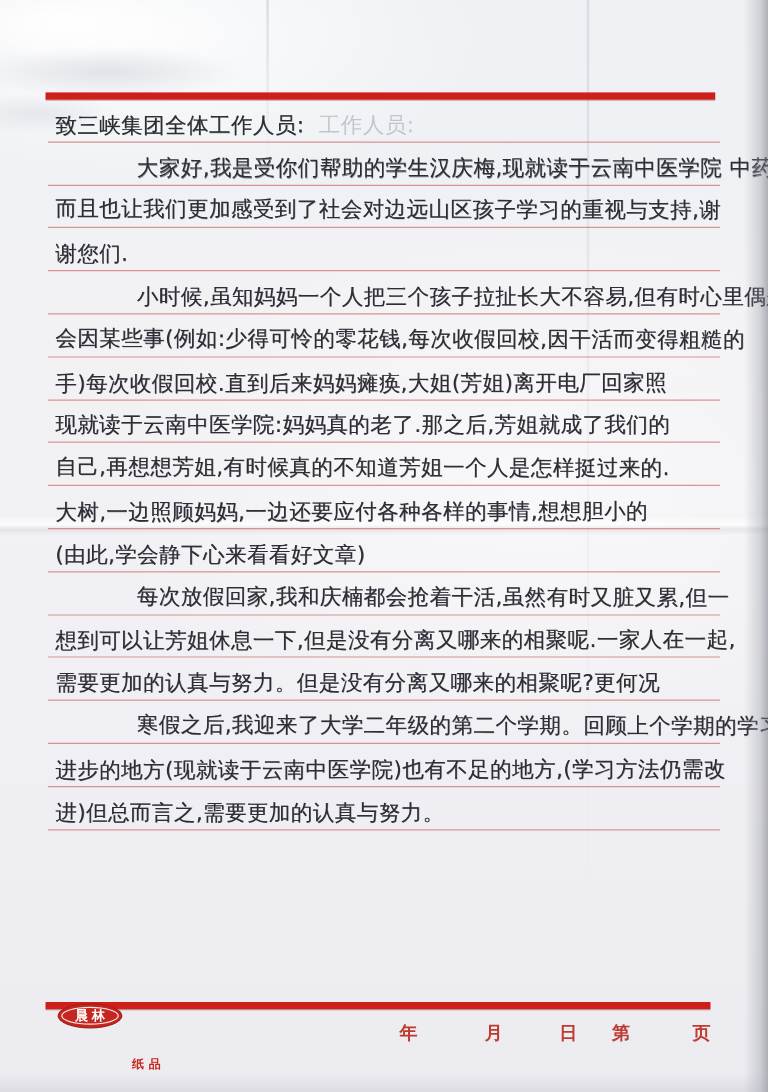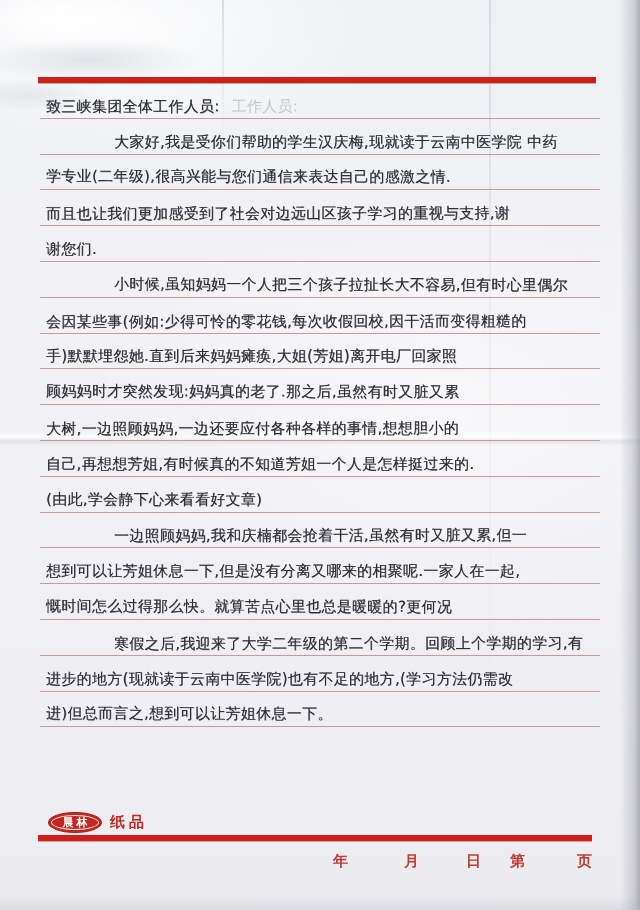--- a/index.html
+++ b/index.html
@@ -45,50 +45,50 @@
   .redbar.top{top:77px;}
   .redbar.bottom{top:835px;width:554px;}
   
   .lines{position:absolute;left:40px;top:83px;width:560px;}
   .row{
     height:35.8px;display:flex;align-items:flex-end;
     border-bottom:1px solid rgba(207,115,115,.75);
     box-sizing:border-box;white-space:nowrap;overflow:visible;
   }
   .row .txt{
-    font-size:15px;line-height:1;padding-bottom:4px;padding-left:6px;
+    font-size:18px;line-height:1;padding-bottom:4px;padding-left:6px;
     color:#2d2d36;letter-spacing:.3px;font-weight:500;
     text-shadow:.4px .3px 0 rgba(45,45,54,.55);
     margin-top:12px;
   }
   .row.indent .txt{padding-left:74px;}
   .row:nth-child(3n) .txt{transform:translateY(-.6px) rotate(.12deg);}
   .row:nth-child(3n+1) .txt{transform:translateY(.4px) rotate(-.1deg);}
   .ghost{color:#7c8296;opacity:.4;margin-left:12px;text-shadow:none;font-weight:400;}
   
   .footer-field{
     position:absolute;top:852px;font-size:15px;color:#bf3a31;font-weight:600;
   }
   .f0{left:333px;} .f1{left:404px;} .f2{left:466px;} .f3{left:510px;} .f4{left:577px;}
-  .brand{position:absolute;left:48px;top:812px;display:flex;align-items:center;}
+  .brand{position:absolute;left:48px;top:836px;display:flex;align-items:flex-start;}
   .brand-oval{
     position:relative;width:54px;height:21px;border-radius:50%;
     background:#c5261f;border:1px solid #a81d17;
     display:flex;align-items:center;justify-content:center;box-sizing:border-box;
   }
   .brand-oval::after{
     content:"";position:absolute;inset:2px;border-radius:50%;
     border:1px solid rgba(255,255,255,.9);pointer-events:none;
   }
   .brand-oval span{
     color:#fff;font-size:11px;font-weight:700;letter-spacing:3px;line-height:1;
     padding-left:3px;
   }
   .brand-type{
-    margin-left:8px;color:#c5261f;font-size:15px;font-weight:700;letter-spacing:4px;
+    margin-left:8px;color:#c5261f;font-size:10px;font-weight:700;letter-spacing:4px;margin-top:44px;
   }
 </style>
 </head>
 <body>
 
 <div class="paper">
   <div class="wrinkle-topleft"></div>
   <div class="crease v1"></div>
   <div class="crease v2"></div>
   <div class="crease h1"></div>
@@ -96,66 +96,63 @@
   <div class="redbar top"></div>
 
   <div class="lines" id="lines">
       <div class="row">
         <span class="txt">致三峡集团全体工作人员:<span class="ghost">工作人员:</span></span>
       </div>
       <div class="row indent">
         <span class="txt">大家好,我是受你们帮助的学生汉庆梅,现就读于云南中医学院 中药</span>
       </div>
       <div class="row">
-        <span class="txt">学专业(二年级),很高兴能与您们通信来表达自己的感激之情.</span>
-      </div>
-      <div class="row">
         <span class="txt">而且也让我们更加感受到了社会对边远山区孩子学习的重视与支持,谢</span>
       </div>
       <div class="row">
         <span class="txt">谢您们.</span>
       </div>
       <div class="row indent">
         <span class="txt">小时候,虽知妈妈一个人把三个孩子拉扯长大不容易,但有时心里偶尔</span>
       </div>
       <div class="row">
         <span class="txt">会因某些事(例如:少得可怜的零花钱,每次收假回校,因干活而变得粗糙的</span>
       </div>
       <div class="row">
-        <span class="txt">手)默默埋怨她.直到后来妈妈瘫痪,大姐(芳姐)离开电厂回家照</span>
+        <span class="txt">手)每次收假回校.直到后来妈妈瘫痪,大姐(芳姐)离开电厂回家照</span>
       </div>
       <div class="row">
-        <span class="txt">顾妈妈时才突然发现:妈妈真的老了.那之后,虽然有时又脏又累</span>
+        <span class="txt">现就读于云南中医学院:妈妈真的老了.那之后,芳姐就成了我们的</span>
+      </div>
+      <div class="row">
+        <span class="txt">自己,再想想芳姐,有时候真的不知道芳姐一个人是怎样挺过来的.</span>
       </div>
       <div class="row">
         <span class="txt">大树,一边照顾妈妈,一边还要应付各种各样的事情,想想胆小的</span>
       </div>
       <div class="row">
-        <span class="txt">自己,再想想芳姐,有时候真的不知道芳姐一个人是怎样挺过来的.</span>
-      </div>
-      <div class="row">
         <span class="txt">(由此,学会静下心来看看好文章)</span>
       </div>
       <div class="row indent">
-        <span class="txt">一边照顾妈妈,我和庆楠都会抢着干活,虽然有时又脏又累,但一</span>
+        <span class="txt">每次放假回家,我和庆楠都会抢着干活,虽然有时又脏又累,但一</span>
       </div>
       <div class="row">
         <span class="txt">想到可以让芳姐休息一下,但是没有分离又哪来的相聚呢.一家人在一起,</span>
       </div>
       <div class="row">
-        <span class="txt">慨时间怎么过得那么快。就算苦点心里也总是暖暖的?更何况</span>
+        <span class="txt">需要更加的认真与努力。但是没有分离又哪来的相聚呢?更何况</span>
       </div>
       <div class="row indent">
         <span class="txt">寒假之后,我迎来了大学二年级的第二个学期。回顾上个学期的学习,有</span>
       </div>
       <div class="row">
         <span class="txt">进步的地方(现就读于云南中医学院)也有不足的地方,(学习方法仍需改</span>
       </div>
       <div class="row">
-        <span class="txt">进)但总而言之,想到可以让芳姐休息一下。</span>
+        <span class="txt">进)但总而言之,需要更加的认真与努力。</span>
       </div>
     </div>
 
   <div class="redbar bottom"></div>
 
   <div class="brand">
     <div class="brand-oval">
       <span>晨林</span>
     </div>
     <span class="brand-type">纸品</span>

